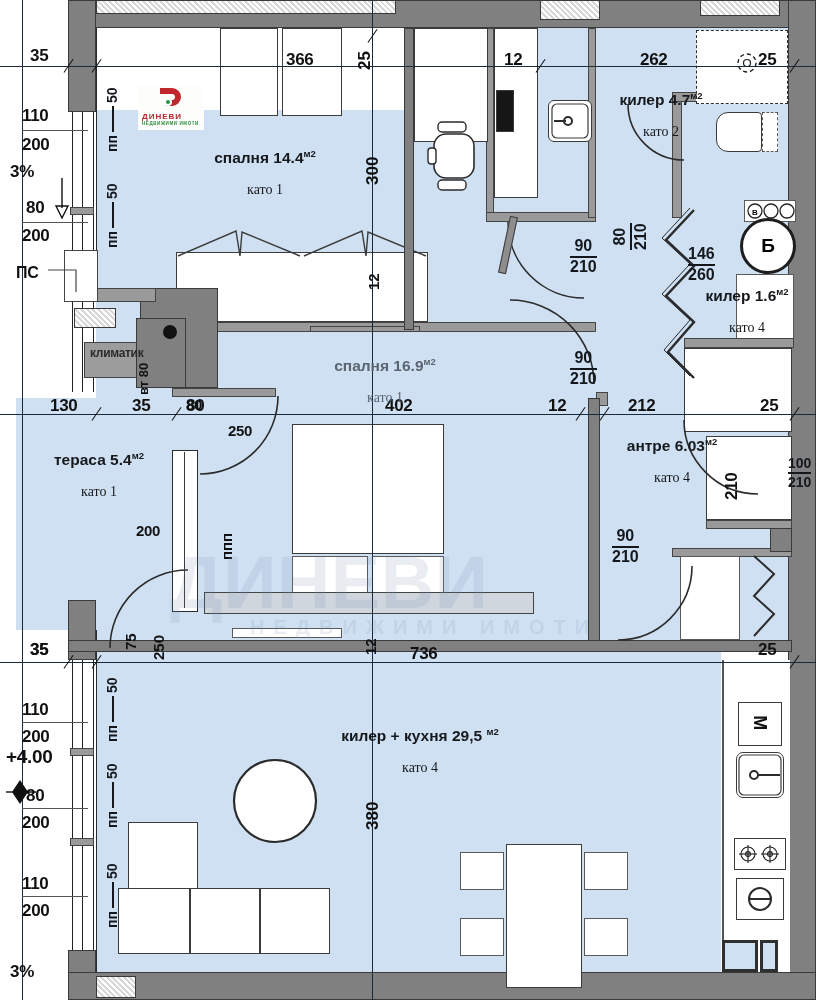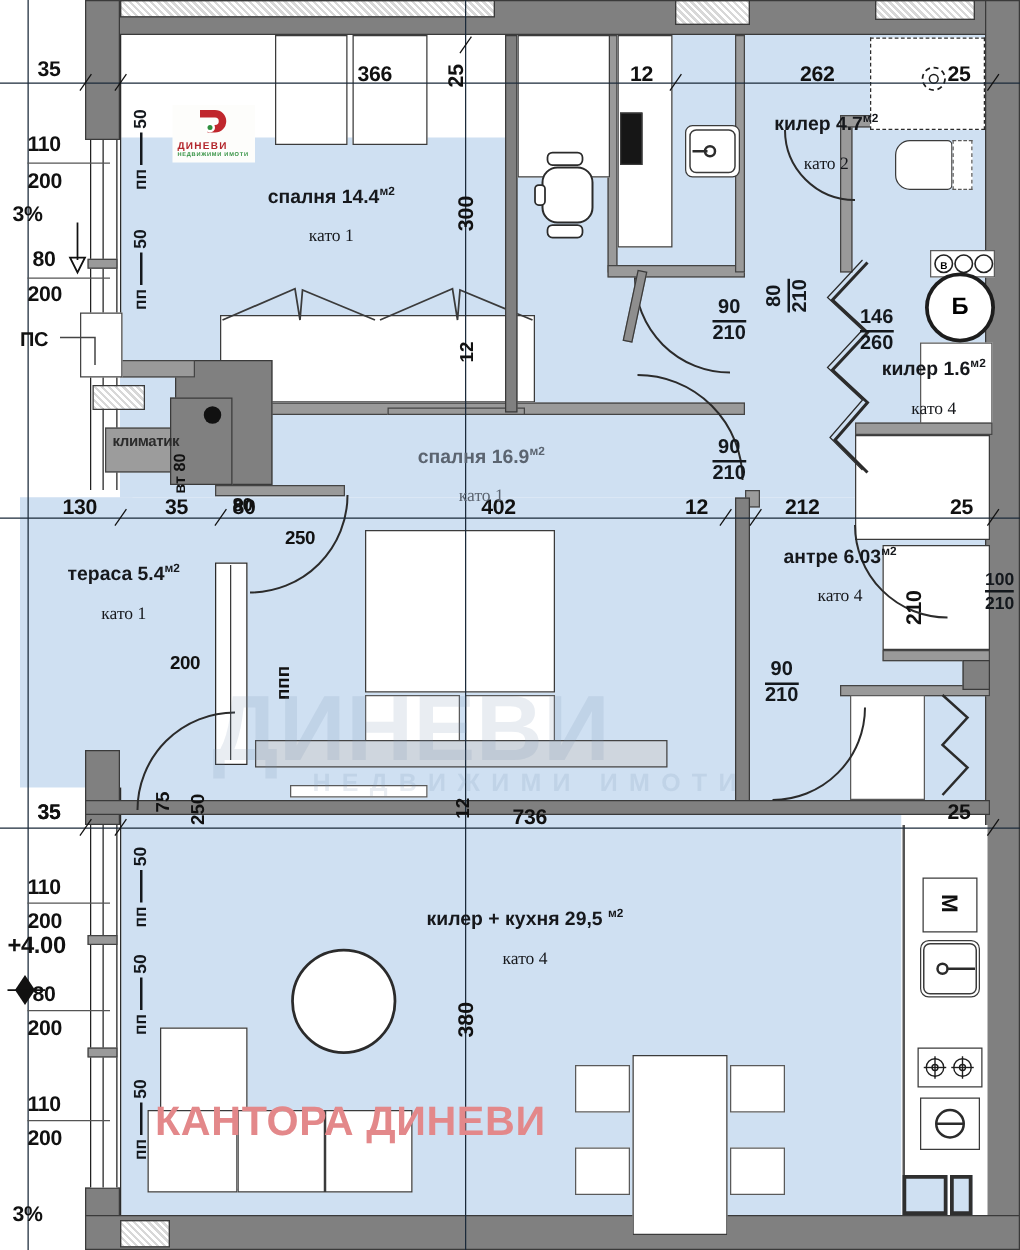--- a/index.html
+++ b/index.html
@@ -445,15 +445,14 @@
       <path d="M4,2 h12 a9,9 0 0 1 0,18 h-6 v-6 h6 a3,3 0 0 0 0,-6 h-12 z" fill="#c0272d"></path>
       <circle cx="12" cy="16" r="4" fill="#ffffff"></circle>
       <circle cx="12" cy="16" r="2" fill="#2f8f3e"></circle>
     </svg>
     <div style="position:absolute;left:4px;top:28px;font-size:8px;font-weight:bold;color:#b3262c;letter-spacing:1px;">ДИНЕВИ</div>
     <div style="position:absolute;left:4px;top:37px;font-size:4.5px;font-weight:bold;color:#2f8f3e;letter-spacing:.6px;">НЕДВИЖИМИ ИМОТИ</div>
   </div>
 
   <div class="wmghost wmbig" style="left:170px;top:540px;font-size:74px;">ДИНЕВИ</div>
   <div class="wmghost" style="left:250px;top:616px;font-size:20px;letter-spacing:9px;">НЕДВИЖИМИ ИМОТИ</div>
-  <div class="wm wmbig" style="left:124px;top:878px;">КАНТОРА ДИНЕВИ</div>
 
 </div>
 
 </body></html>

